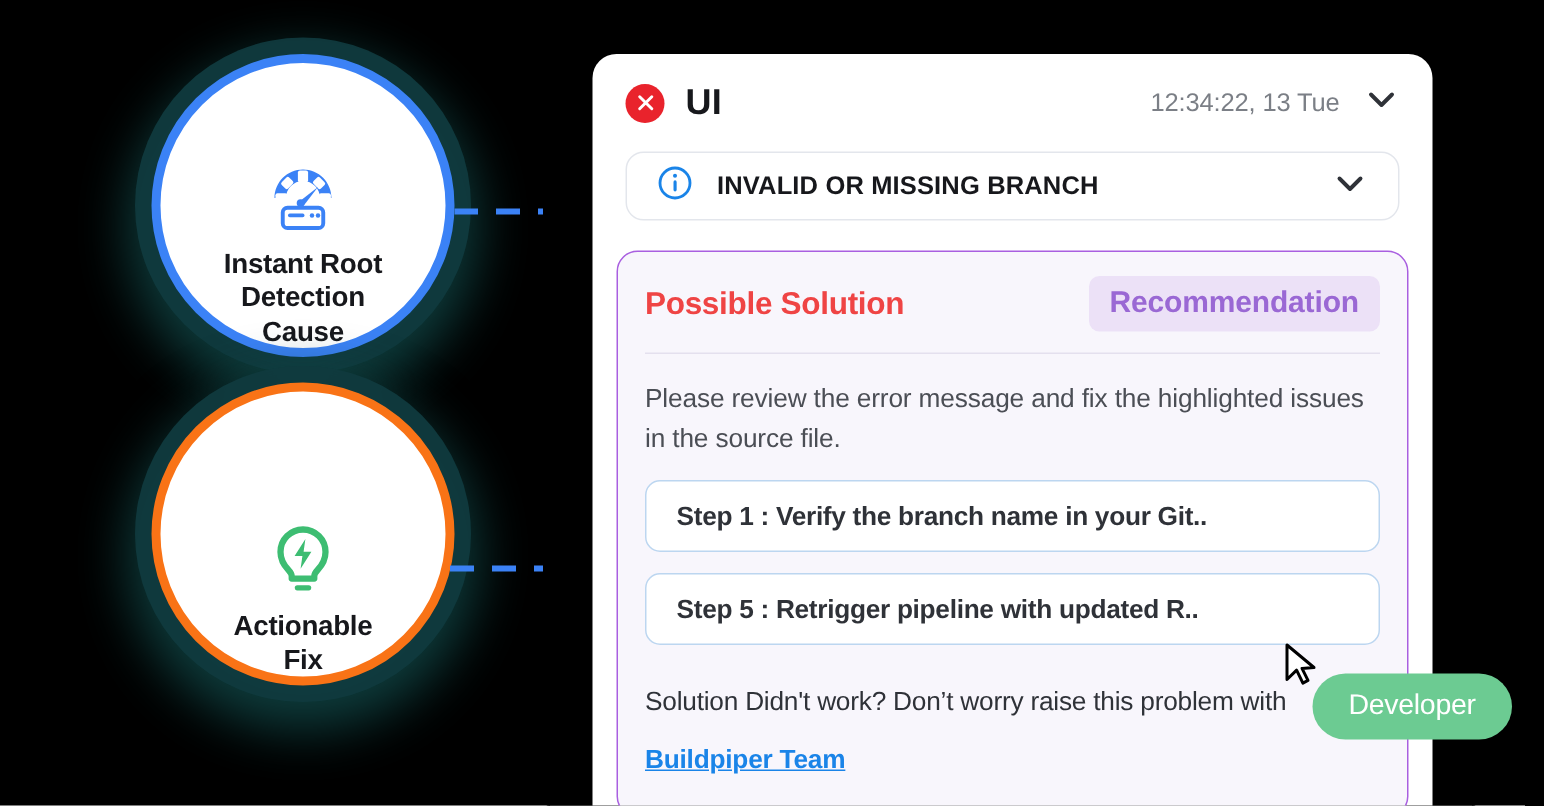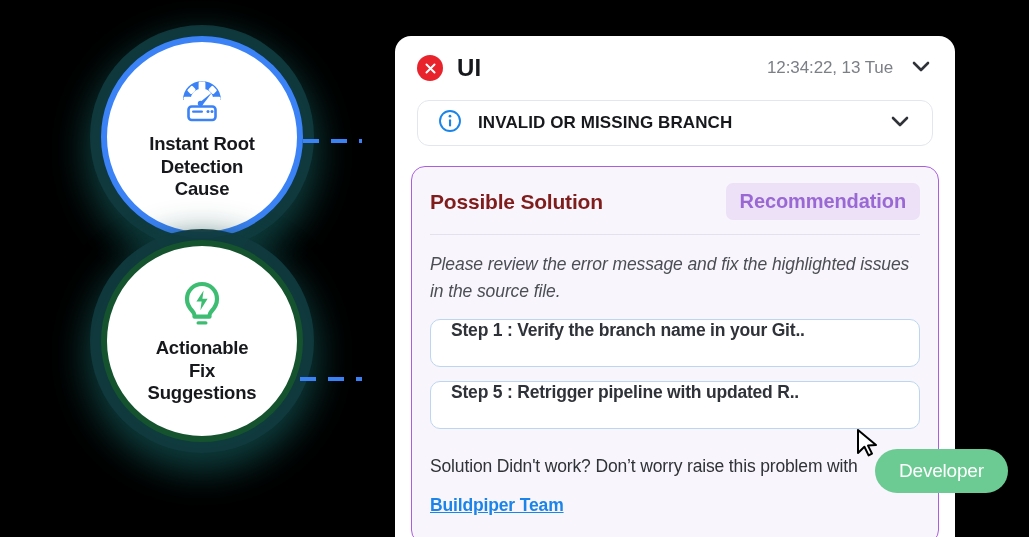--- a/index.html
+++ b/index.html
@@ -15,32 +15,32 @@
   
   .circle-col{position:absolute;left:0;top:0;}
 
   .feature{
     position:absolute;
     border-radius:50%;
     background:#ffffff;
     display:flex;
     flex-direction:column;
     align-items:center;
-    justify-content:center;
+    justify-content:flex-end;
     text-align:center;
     box-sizing:border-box;
   }
   .feature-1{
     left:101px;top:36px;width:202px;height:202px;
     border:6px solid #3b82f6;
     box-shadow:0 0 0 11px rgba(16,58,62,.95), 0 14px 34px 16px rgba(17,70,70,.85);
   }
   .feature-2{
-    left:101px;top:240px;width:202px;height:202px;
-    border:6px solid #14532d;
+    left:101px;top:255px;width:202px;height:202px;
+    border:6px solid #f97316;
     box-shadow:0 0 0 11px rgba(16,58,62,.95), 0 14px 34px 16px rgba(17,70,70,.85);
   }
   .feature-icon{width:54px;height:54px;margin-bottom:6px;display:block;}
   .feature-label{
     font-size:18.5px;
     font-weight:bold;
     line-height:22.5px;
     color:#17181c;
     letter-spacing:-.2px;
     padding:0 16px;
@@ -116,44 +116,43 @@
   .solution{
     margin:20px 16px 0 16px;
     border:1.6px solid #a95fe0;
     border-radius:14px;
     background:#f8f6fc;
     padding:16px 18px 18px 18px;
     box-sizing:border-box;
     min-height:360px;
   }
   .sol-head{display:flex;align-items:center;}
-  .sol-title{font-size:21px;font-weight:bold;color:#7f1d1d;letter-spacing:-.2px;}
+  .sol-title{font-size:21px;font-weight:bold;color:#ef4444;letter-spacing:-.2px;}
   .badge{
     margin-left:auto;
     background:#ece1f7;
     color:#9a68d4;
     font-size:20px;font-weight:bold;
     padding:7px 14px;
     border-radius:7px;
     letter-spacing:-.1px;
   }
   .divider{height:1px;background:#e4e0ee;margin:14px 0 0 0;}
   .sol-desc{
     margin-top:16px;
     font-size:17.5px;line-height:27px;color:#4b4e55;
     letter-spacing:-.1px;
-    font-style:italic;
   }
   .step{
     margin-top:14px;
     border:1.4px solid #bcd6f0;
     background:#ffffff;
     border-radius:10px;
     height:48px;
-    display:flex;align-items:flex-start;
+    display:flex;align-items:center;
     padding:0 20px;
     box-sizing:border-box;
     font-size:17.5px;font-weight:bold;color:#2f3238;
     letter-spacing:-.2px;
   }
   .sol-foot{
     margin-top:18px;
     font-size:17.5px;line-height:39px;color:#2f3238;
     letter-spacing:-.15px;
   }
@@ -207,21 +206,20 @@
       <span class="feature-icon">
         <svg viewBox="0 0 54 54" width="54" height="54" aria-hidden="true">
           <path d="M27 7 C18.7 7 12 13.7 12 22 c0 5.2 2.6 9.2 5.3 12 1.4 1.5 2.2 2.7 2.2 4.3 v1.4 h15 v-1.4 c0-1.6 .8-2.8 2.2-4.3 2.7-2.8 5.3-6.8 5.3-12 C42 13.7 35.3 7 27 7 Z" fill="none" stroke="#3dbd72" stroke-width="4.2" stroke-linejoin="round"></path>
           <path d="M28.6 13.4 L21.4 24.6 h5.2 l-1.2 8.6 7.2-11.4 h-5.2 Z" fill="#3dbd72"></path>
           <rect x="21.5" y="44.2" width="11" height="3.4" rx="1.7" fill="#3dbd72"></rect>
         </svg>
       </span>
       <div class="feature-label">
         <div>Actionable</div>
         <div>Fix</div>
-        <div>Suggestions</div>
       </div>
     </div>
   </div>
 
   <div class="dash dash-1"></div>
   <div class="dash dash-2"></div>
 
   <div class="device"></div>
 
   <div class="screen">

